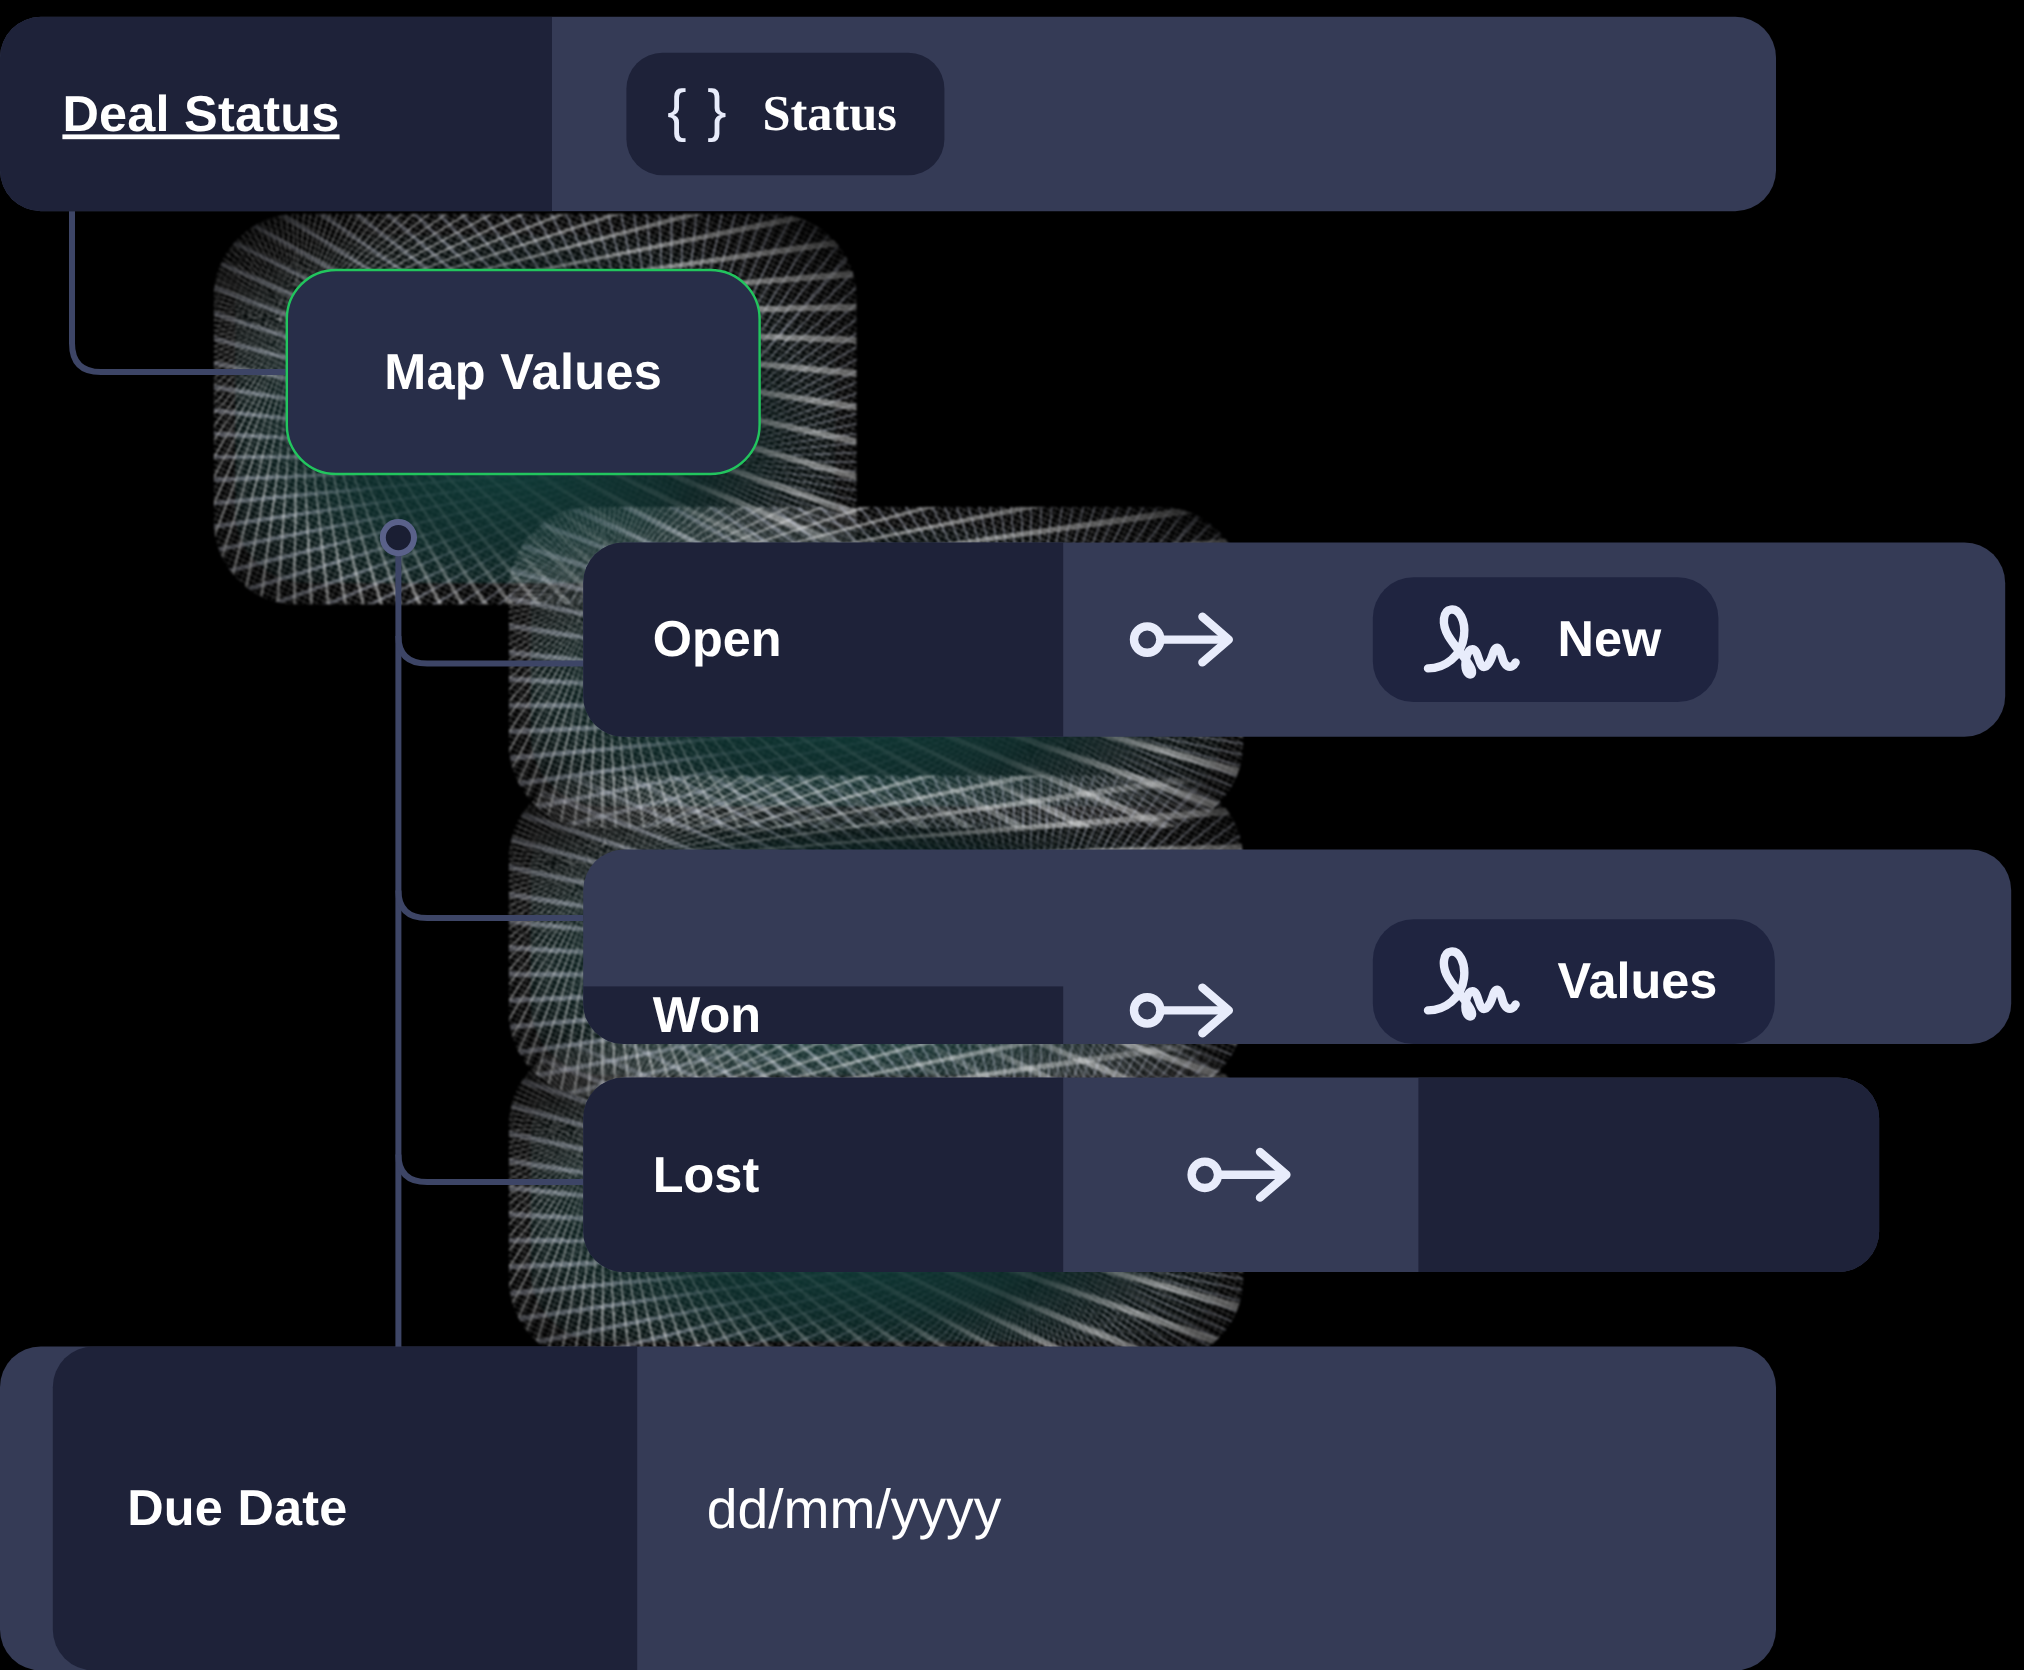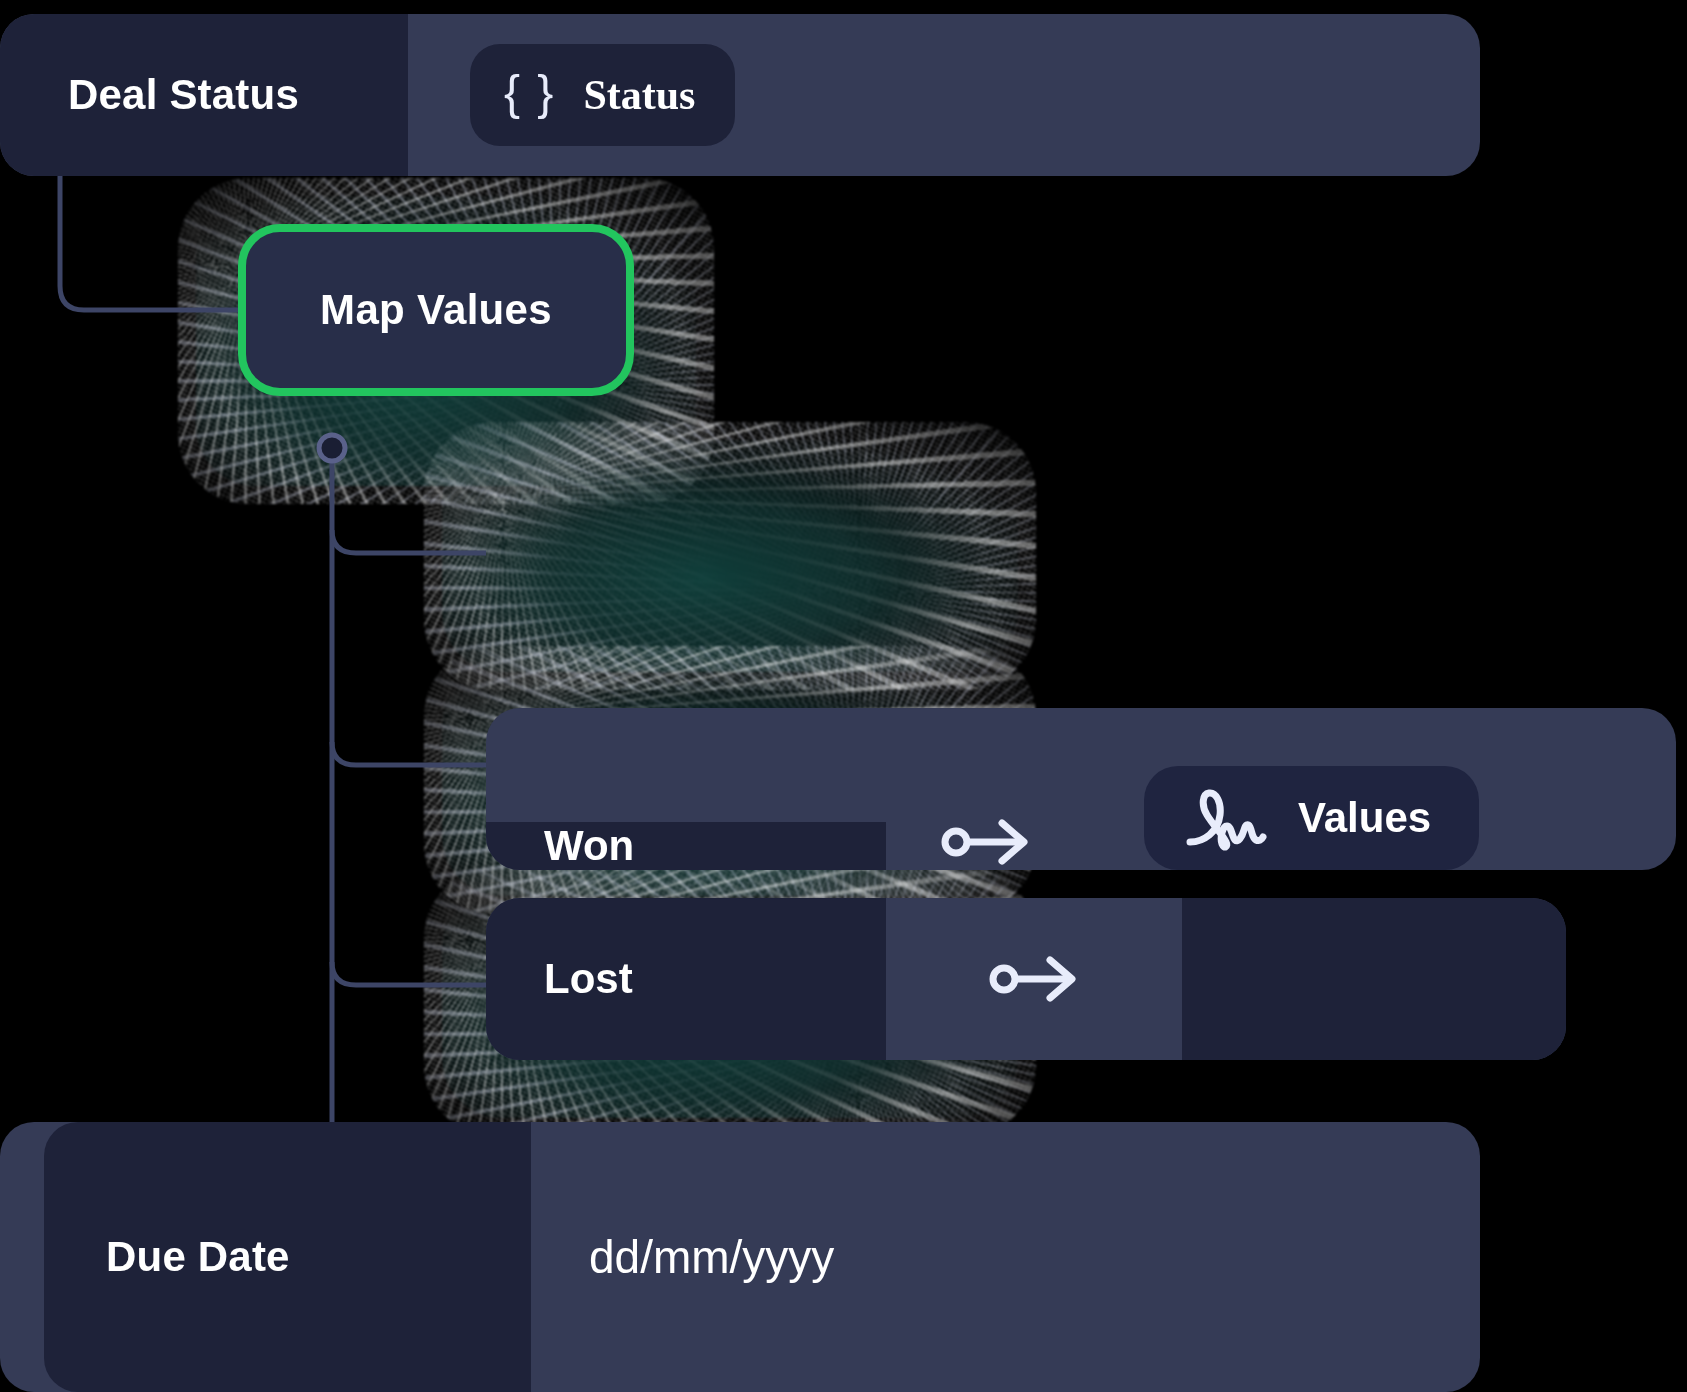--- a/index.html
+++ b/index.html
@@ -58,24 +58,25 @@
     flex: 1 1 auto;
     min-width: 0;
   }
 
   
   #row-deal-status {
     left: 0; top: 14px; width: 1480px; height: 162px;
     border-radius: 34px;
   }
   #row-deal-status .field-label {
-    width: 408px; height: 100%;
-    padding-left: 68px;
+    width: 460px; height: 100%;
+    padding-left: 52px;
     font-size: 42px;
     border-radius: 34px 0 0 34px;
+    text-decoration: underline;
   }
   #row-deal-status .field-value { padding-left: 62px; }
   .token-pill {
     display: inline-flex; align-items: center; gap: 28px;
     background: #1e2239;
     border-radius: 30px;
     padding: 18px 40px 18px 34px;
     height: 102px;
   }
   .token-pill .tk-text { font-size: 42px; font-weight: 700; color: #ffffff; font-family: Liberation Serif, serif; }
@@ -85,21 +86,21 @@
     letter-spacing: 2px; line-height: 1;
     margin-top: -4px;
   }
 
   
   #map-values-pill {
     position: absolute;
     left: 238px; top: 224px;
     width: 396px; height: 172px;
     background: #282e49;
-    border: 8px solid #22c55e;
+    border: 2px solid #22c55e;
     border-radius: 42px;
     display: flex; align-items: center; justify-content: center;
     color: #ffffff; font-size: 42px; font-weight: 700;
     letter-spacing: .3px;
     z-index: 6;
   }
   #map-values-glow {
     left: 196px; top: 196px; width: 500px; height: 290px;
     z-index: 3;
   }
@@ -218,20 +219,40 @@
         <span class="brace-icon">{ }</span>
         <span class="tk-text">Status</span>
       </span>
     </div>
   </div>
 
   <div id="map-values-pill">
     <span>Map Values</span>
   </div>
 
+  <div class="map-row" id="map-row-open">
+    <div class="src">Open</div>
+    <div class="arrow-cell">
+      <svg class="icon-svg" width="92" height="56" viewBox="0 0 92 56" aria-hidden="true">
+        <circle cx="16" cy="28" r="11" fill="none" stroke="#e8ecfb" stroke-width="7"></circle>
+        <path d="M 27 28 L 80 28" stroke="#e8ecfb" stroke-width="7" stroke-linecap="butt" fill="none"></path>
+        <path d="M 62 9 L 84 28 L 62 47" stroke="#e8ecfb" stroke-width="7" stroke-linecap="round" stroke-linejoin="round" fill="none"></path>
+      </svg>
+    </div>
+    <div class="dst">
+      <span class="value-pill">
+        <span>
+          <svg class="icon-svg" width="86" height="66" viewBox="0 0 86 66" aria-hidden="true">
+            <path d="M8 57 C22 57 36 47 38 30 C39.5 17 34 7 27 8 C20.5 9 19 20 25 30 C31 40 41 50 44 57 C46.5 62.5 42 64 40 59 C38 54 40 41 45 41 C49.5 41 50 52 53 55 C56 58 60 52 62 45 C63.5 39.5 66 38 68 42 C70 46 70 53 74 55 C77 56.5 79.5 55 81 52" fill="none" stroke="#e8ecfb" stroke-width="7" stroke-linecap="round" stroke-linejoin="round"></path>
+          </svg>
+        </span>
+        <span class="vp-text">New</span>
+      </span>
+    </div>
+  </div>
 
   <div class="map-row" id="map-row-won">
     <div class="src">Won</div>
     <div class="arrow-cell">
       <svg class="icon-svg" width="92" height="56" viewBox="0 0 92 56" aria-hidden="true">
         <circle cx="16" cy="28" r="11" fill="none" stroke="#e8ecfb" stroke-width="7"></circle>
         <path d="M 27 28 L 80 28" stroke="#e8ecfb" stroke-width="7" fill="none"></path>
         <path d="M 62 9 L 84 28 L 62 47" stroke="#e8ecfb" stroke-width="7" stroke-linecap="round" stroke-linejoin="round" fill="none"></path>
       </svg>
     </div>

